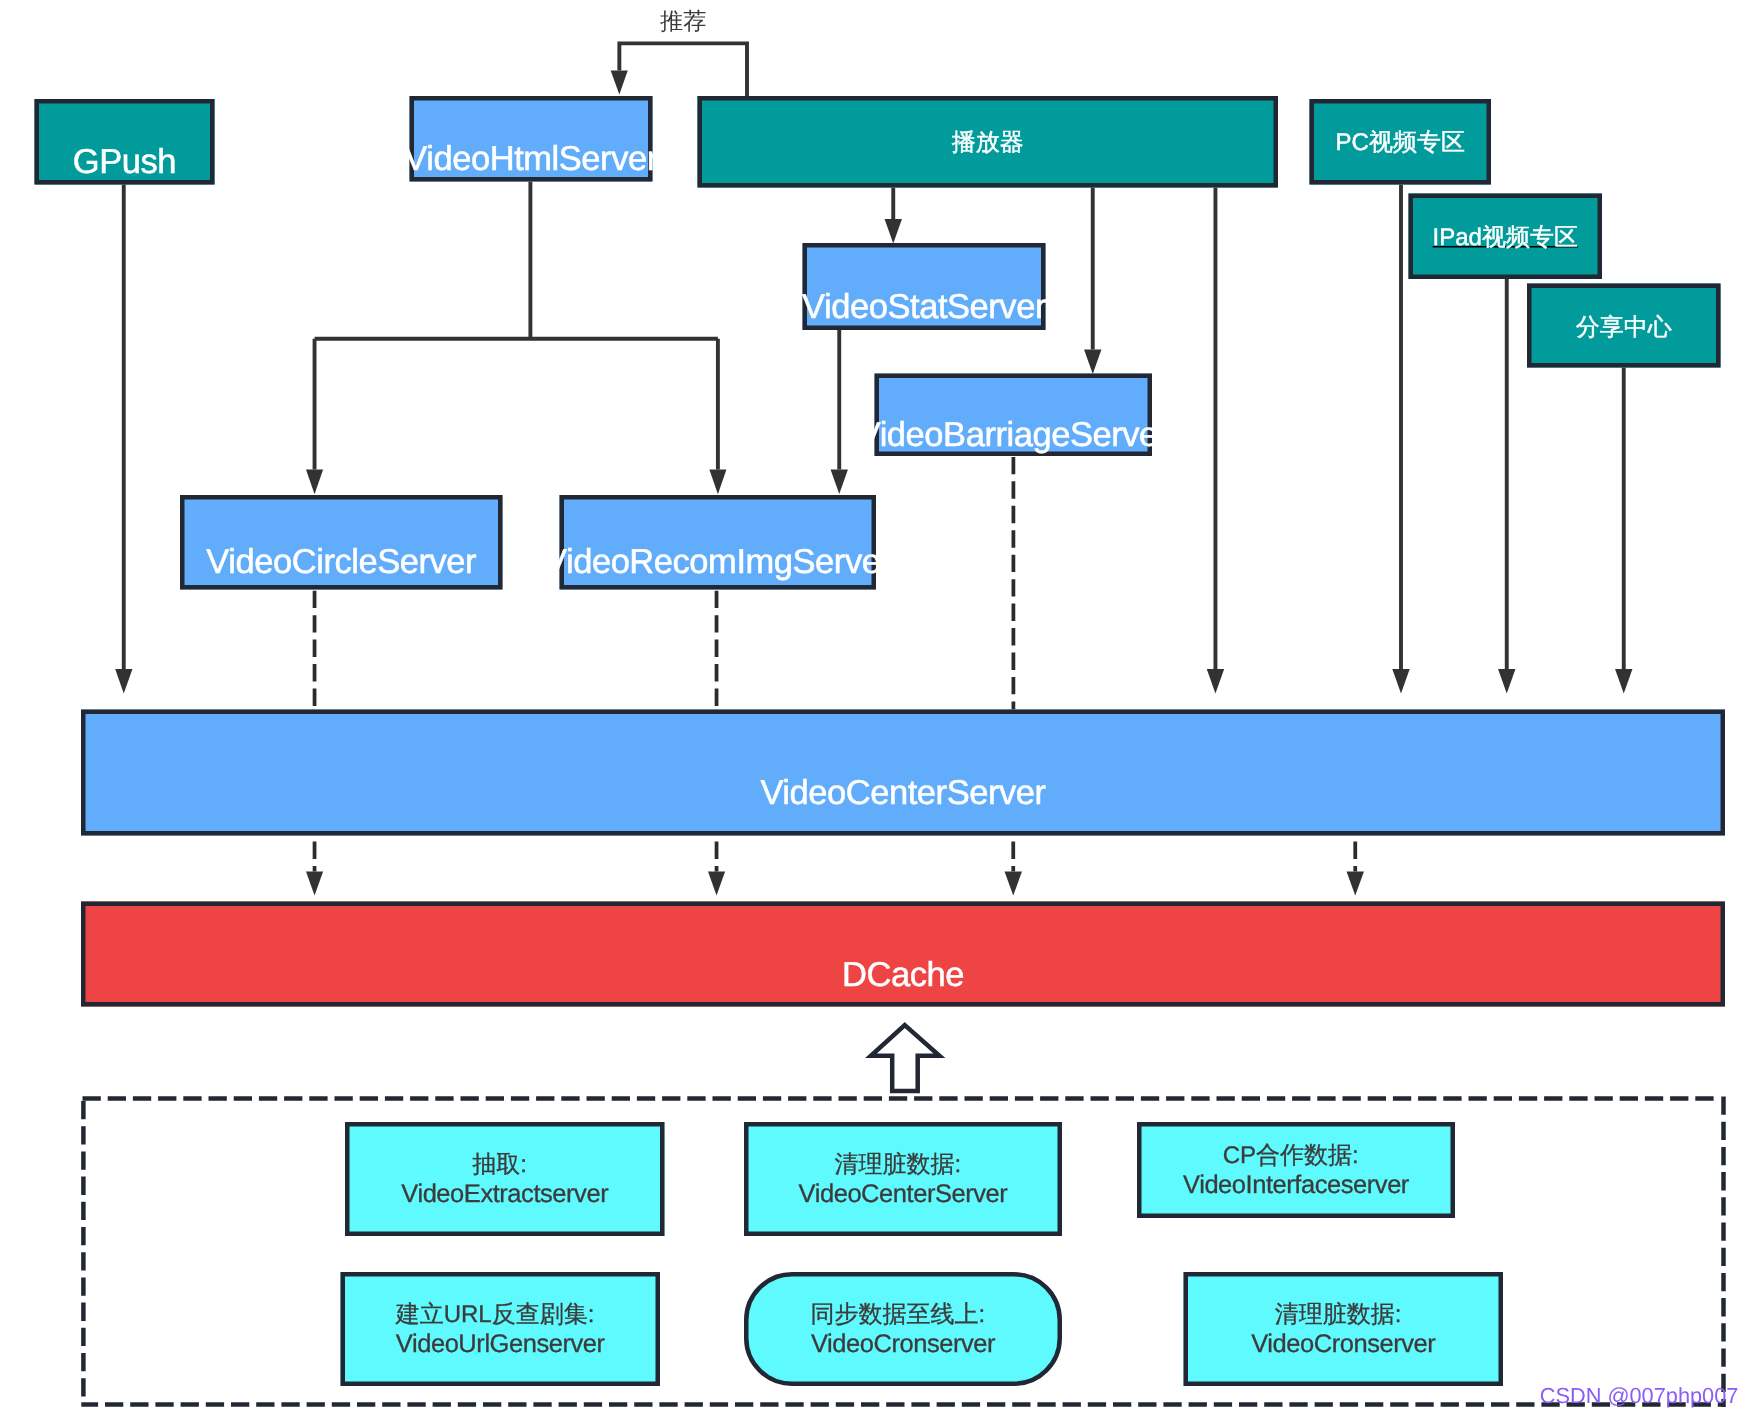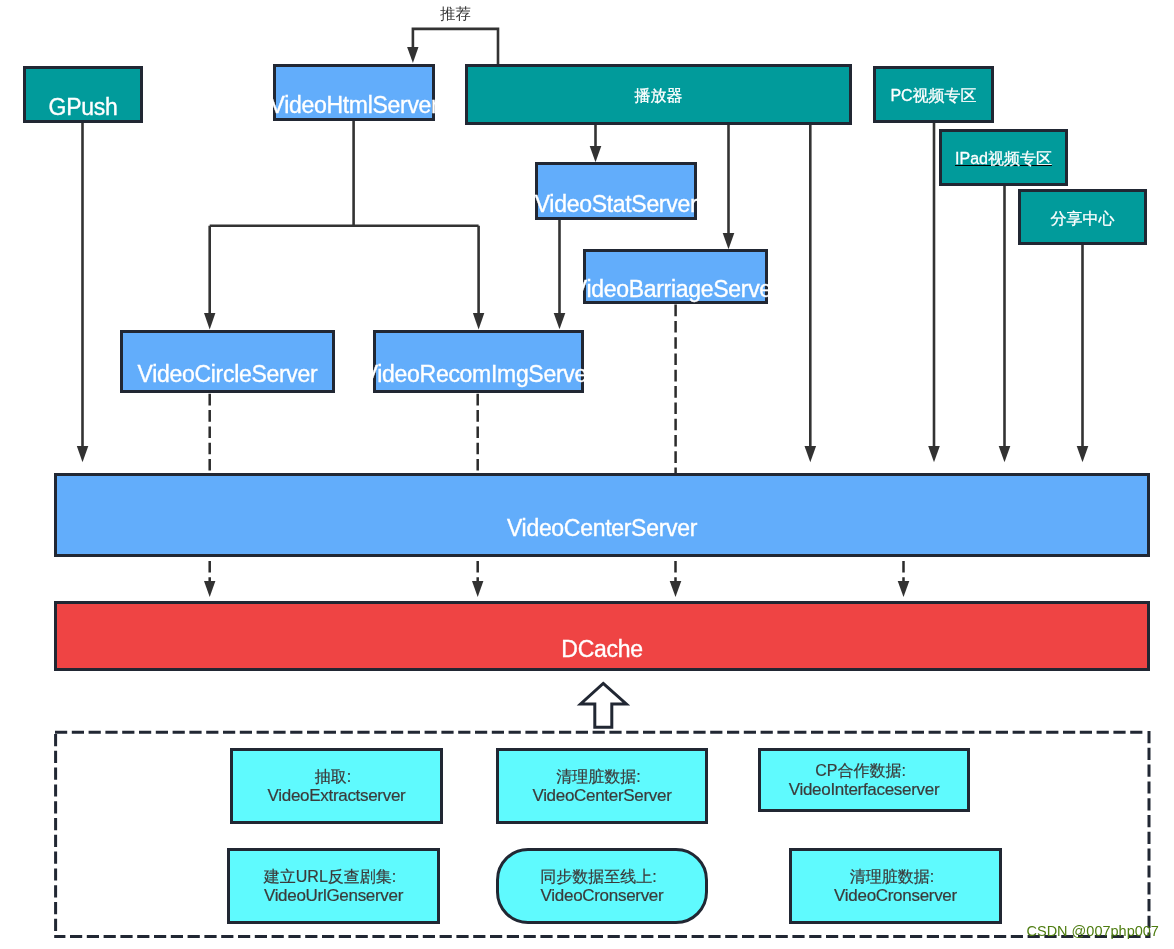--- a/index.html
+++ b/index.html
@@ -24,21 +24,21 @@
   
   .cjk{font-size:16px;letter-spacing:0;color:#ffffff;
        -webkit-text-stroke:0.3px #ffffff;position:relative;top:2px;}
   
   .job{color:#3b3b3b;-webkit-text-stroke:0.2px #3b3b3b;line-height:19.5px;}
   .job .l1{display:block;font-size:16px;letter-spacing:0;line-height:19.5px;
            padding-right:7px;}
   .job .l2{display:block;font-size:17px;letter-spacing:-0.3px;line-height:19.5px;}
   .edge-label{position:absolute;color:#3a3a3a;z-index:3;white-space:nowrap;
               font-size:15.5px;}
-  .watermark{position:absolute;color:#4d7c0f;z-index:5;white-space:nowrap;
+  .watermark{position:absolute;color:#8b5cf6;z-index:5;white-space:nowrap;
              font-size:14.5px;letter-spacing:0px;}
 </style>
 </head>
 <body>
 
 <div id="stage">
 
   <svg class="layer" viewBox="0 0 1174 949" width="1174" height="949">
     <g stroke="#333333" stroke-width="2.6" fill="none">
 

